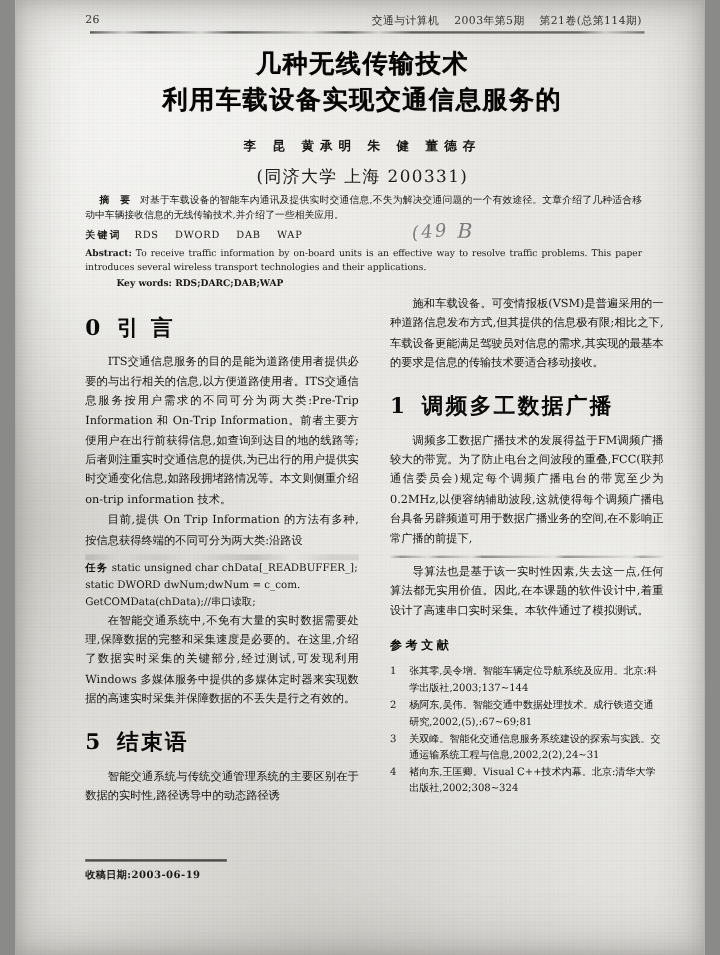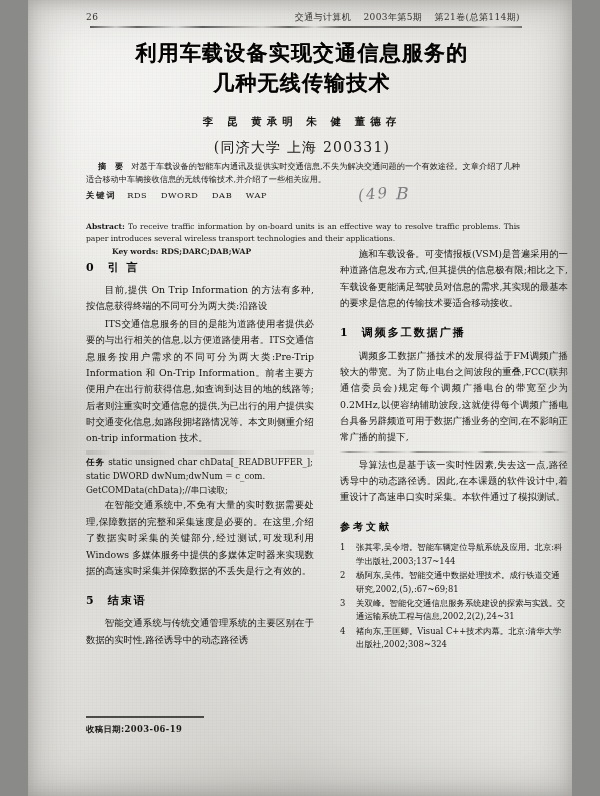--- a/index.html
+++ b/index.html
@@ -13,20 +13,21 @@
     background: #e8e7e3;
     overflow: hidden;
     font-family: "DejaVu Serif", "Liberation Serif", serif;
     color: #1a1a1a;
     
     background-image:
       radial-gradient(circle at 18% 12%, rgba(255,255,255,.55) 0%, rgba(255,255,255,0) 38%),
       radial-gradient(circle at 78% 72%, rgba(255,255,255,.40) 0%, rgba(255,255,255,0) 42%),
       radial-gradient(circle at 50% 98%, rgba(120,118,110,.22) 0%, rgba(120,118,110,0) 45%),
       radial-gradient(circle at 3% 55%, rgba(120,118,110,.20) 0%, rgba(120,118,110,0) 30%);
+    padding-left: 30px;
   }
   
   #grain {
     position: absolute; inset: 0;
     pointer-events: none;
     opacity: .30;
     background-image:
       repeating-linear-gradient(0deg, rgba(0,0,0,.035) 0px, rgba(0,0,0,.035) 1px, rgba(0,0,0,0) 1px, rgba(0,0,0,0) 3px),
       repeating-linear-gradient(90deg, rgba(0,0,0,.028) 0px, rgba(0,0,0,.028) 1px, rgba(0,0,0,0) 1px, rgba(0,0,0,0) 4px);
     mix-blend-mode: multiply;
@@ -94,21 +95,21 @@
     position: absolute; left: 58px; right: 52px; top: 160px;
     font-size: 8.2px;
     line-height: 1.62;
     color: #201f1d;
     text-align: justify;
   }
   .cn-abs-label { font-weight: 700; letter-spacing: 3px; margin-right: 5px; margin-left: 12px; }
   .kw-line { margin-top: 2px; position: relative; }
   .kw-label { font-weight: 700; letter-spacing: 2px; margin-right: 8px; }
   .kw-items span { margin-right: 11px; letter-spacing: .6px; }
-  .en-abs { margin-top: 19px; font-size: 7.6px; line-height: 1.62; }
+  .en-abs { margin-top: 3px; font-size: 7.6px; line-height: 1.62; }
   .en-label { font-weight: 700; }
   .kw-en { margin-top: 1px; font-size: 7.6px; font-weight: 700; padding-left: 26px; }
 
   
   #handwrite {
     position: absolute; left: 330px; top: 182px;
     font-family: "DejaVu Serif", serif;
     font-size: 15px;
     font-style: italic;
     color: #3a3a42;
@@ -125,21 +126,21 @@
     width: 228px;
     font-size: 9.4px;
     line-height: 1.74;
     text-align: justify;
     color: #1b1a18;
   }
   #col-left  { left: 58px; }
   #col-right { left: 312px; }
 
   .sec-head {
-    font-size: 11px;
+    font-size: 18px;
     font-weight: 700;
     letter-spacing: 2px;
     margin: 12px 0 5px;
     color: #111;
   }
   .sec-head .num { margin-right: 12px; }
   .para { text-indent: 2em; margin: 0; }
   .para + .para { margin-top: 1px; }
 
   .code-line {
@@ -200,22 +201,22 @@
     <div class="folio blur-mid">26</div>
     <div class="jinfo blur-mid">
       <span>交通与计算机</span>
       <span>2003年第5期</span>
       <span>第21卷(总第114期)</span>
     </div>
   </div>
   <div id="rule-top"></div>
 
   <div id="titleblock">
+    <div class="title-line blur-lite">几种无线传输技术</div>
     <div class="title-line blur-lite">利用车载设备实现交通信息服务的</div>
-    <div class="title-line blur-lite">几种无线传输技术</div>
     <div id="authors" class="blur-mid">李 昆  黄承明  朱 健  董德存</div>
     <div id="affil" class="blur-mid">(同济大学  上海 200331)</div>
   </div>
 
   <div id="abstract-block">
     <div class="blur-mid">
       <span class="cn-abs-label">摘 要</span><span>对基于车载设备的智能车内通讯及提供实时交通信息,不失为解决交通问题的一个有效途径。文章介绍了几种适合移动中车辆接收信息的无线传输技术,并介绍了一些相关应用。</span>
     </div>
     <div class="kw-line blur-mid">
       <span class="kw-label">关键词</span>
@@ -235,22 +236,22 @@
 
   <div id="handwrite">
     <span>(49</span>
     <span class="hw2">B</span>
   </div>
 
   <div id="col-left" class="col blur-mid">
     <div class="sec-head">
       <span class="num">0</span><span>引  言</span>
     </div>
+    <p class="para">ITS交通信息服务的目的是能为道路使用者提供必要的与出行相关的信息,以方便道路使用者。ITS交通信息服务按用户需求的不同可分为两大类:Pre-Trip Information 和 On-Trip Information。前者主要方便用户在出行前获得信息,如查询到达目的地的线路等;后者则注重实时交通信息的提供,为已出行的用户提供实时交通变化信息,如路段拥堵路情况等。本文则侧重介绍 on-trip information 技术。</p>
     <p class="para">目前,提供 On Trip Information 的方法有多种,按信息获得终端的不同可分为两大类:沿路设</p>
-    <p class="para">ITS交通信息服务的目的是能为道路使用者提供必要的与出行相关的信息,以方便道路使用者。ITS交通信息服务按用户需求的不同可分为两大类:Pre-Trip Information 和 On-Trip Information。前者主要方便用户在出行前获得信息,如查询到达目的地的线路等;后者则注重实时交通信息的提供,为已出行的用户提供实时交通变化信息,如路段拥堵路情况等。本文则侧重介绍 on-trip information 技术。</p>
 
     <div class="ghost-rule"></div>
 
     <p class="code-line">
       <span class="cn">任务</span><span>static unsigned char chData[_READBUFFER_]; static DWORD dwNum;dwNum = c_com. GetCOMData(chData);//串口读取;</span>
     </p>
 
     <p class="para">在智能交通系统中,不免有大量的实时数据需要处理,保障数据的完整和采集速度是必要的。在这里,介绍了数据实时采集的关键部分,经过测试,可发现利用 Windows 多媒体服务中提供的多媒体定时器来实现数据的高速实时采集并保障数据的不丢失是行之有效的。</p>
 
     <div class="sec-head">
@@ -262,21 +263,21 @@
   <div id="col-right" class="col blur-mid">
     <p class="para">施和车载设备。可变情报板(VSM)是普遍采用的一种道路信息发布方式,但其提供的信息极有限;相比之下,车载设备更能满足驾驶员对信息的需求,其实现的最基本的要求是信息的传输技术要适合移动接收。</p>
 
     <div class="sec-head">
       <span class="num">1</span><span>调频多工数据广播</span>
     </div>
     <p class="para">调频多工数据广播技术的发展得益于FM调频广播较大的带宽。为了防止电台之间波段的重叠,FCC(联邦通信委员会)规定每个调频广播电台的带宽至少为 0.2MHz,以便容纳辅助波段,这就使得每个调频广播电台具备另辟频道可用于数据广播业务的空间,在不影响正常广播的前提下,</p>
 
     <div class="scan-rule"></div>
 
-    <p class="para">导算法也是基于该一实时性因素,失去这一点,路径诱导中的动态路径诱。因此,在本课题的软件设计中,着重设计了高速串口实时采集。本软件通过了模拟测试。</p>
+    <p class="para">导算法也是基于该一实时性因素,失去这一点,任何算法都无实用价值。因此,在本课题的软件设计中,着重设计了高速串口实时采集。本软件通过了模拟测试。</p>
 
     <div id="refs-title">参考文献</div>
 
     <div class="ref-item">
       <span class="ref-num">1</span>
       <span class="ref-txt">张其零,吴令增。智能车辆定位导航系统及应用。北京:科学出版社,2003;137~144</span>
     </div>
     <div class="ref-item">
       <span class="ref-num">2</span>
       <span class="ref-txt">杨阿东,吴伟。智能交通中数据处理技术。成行铁道交通研究,2002,(5),:67~69;81</span>

